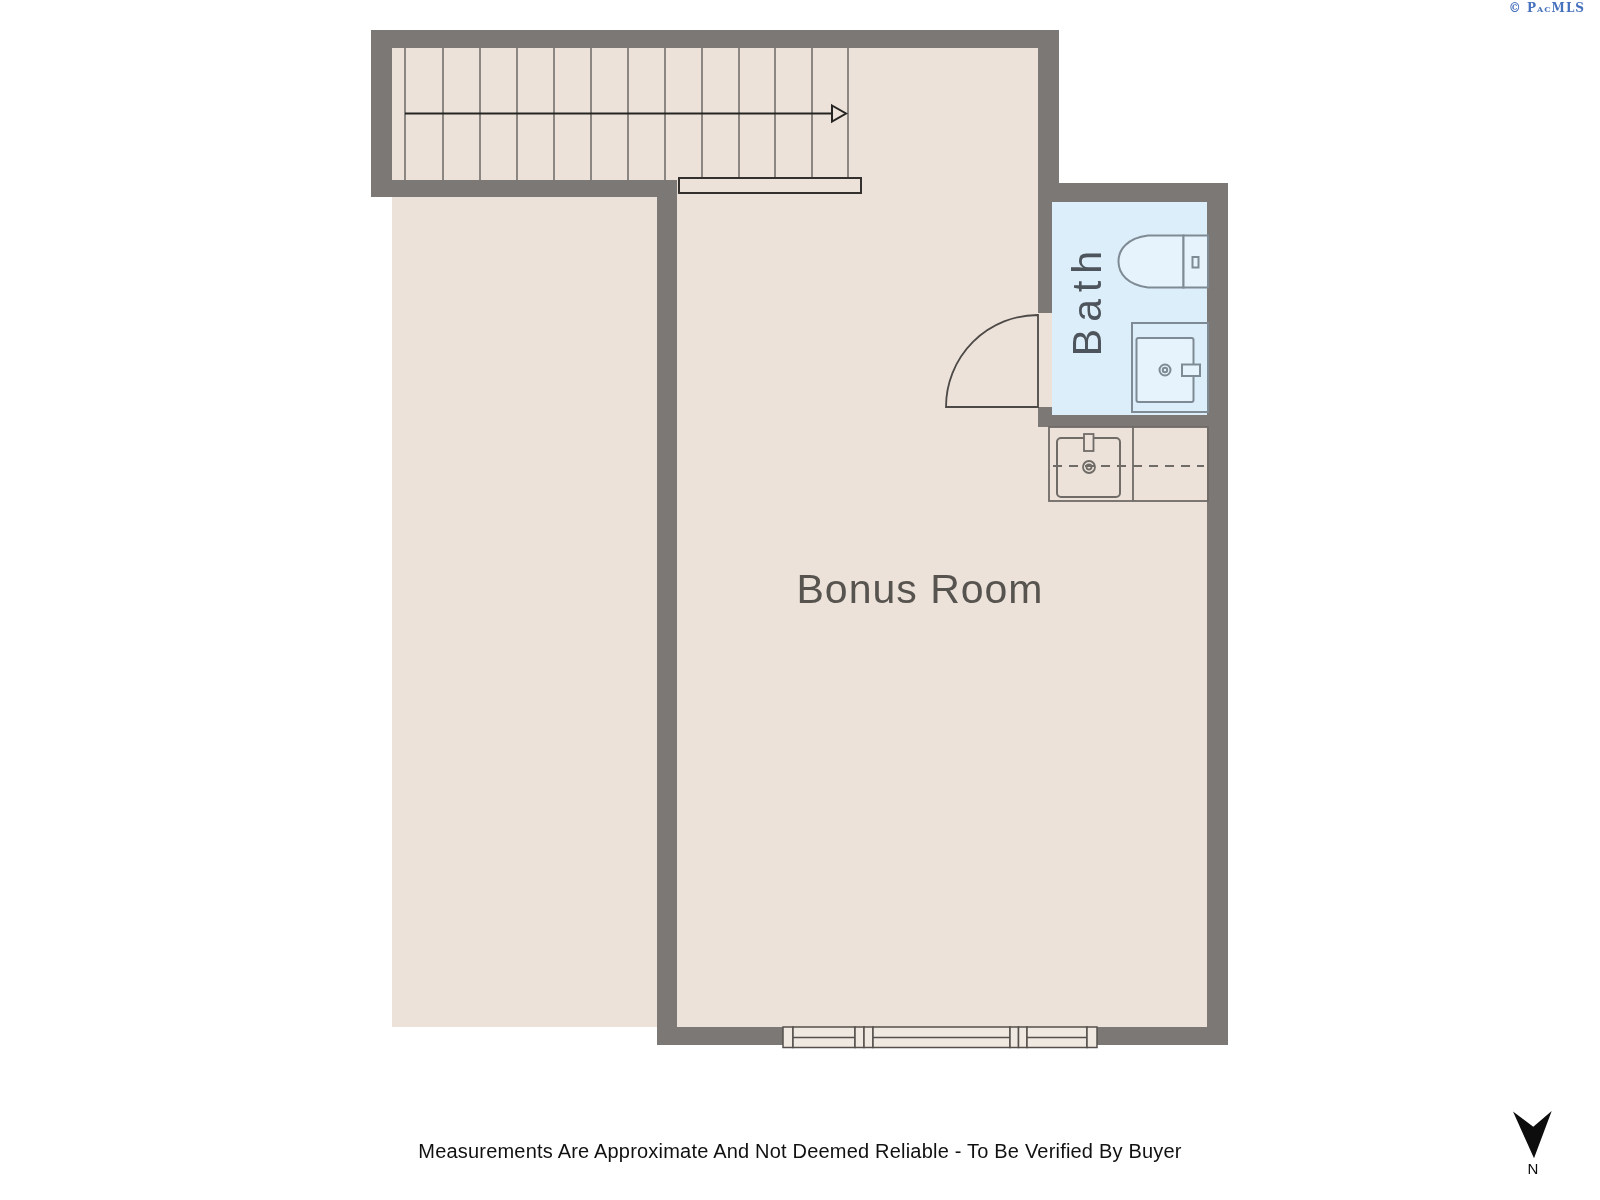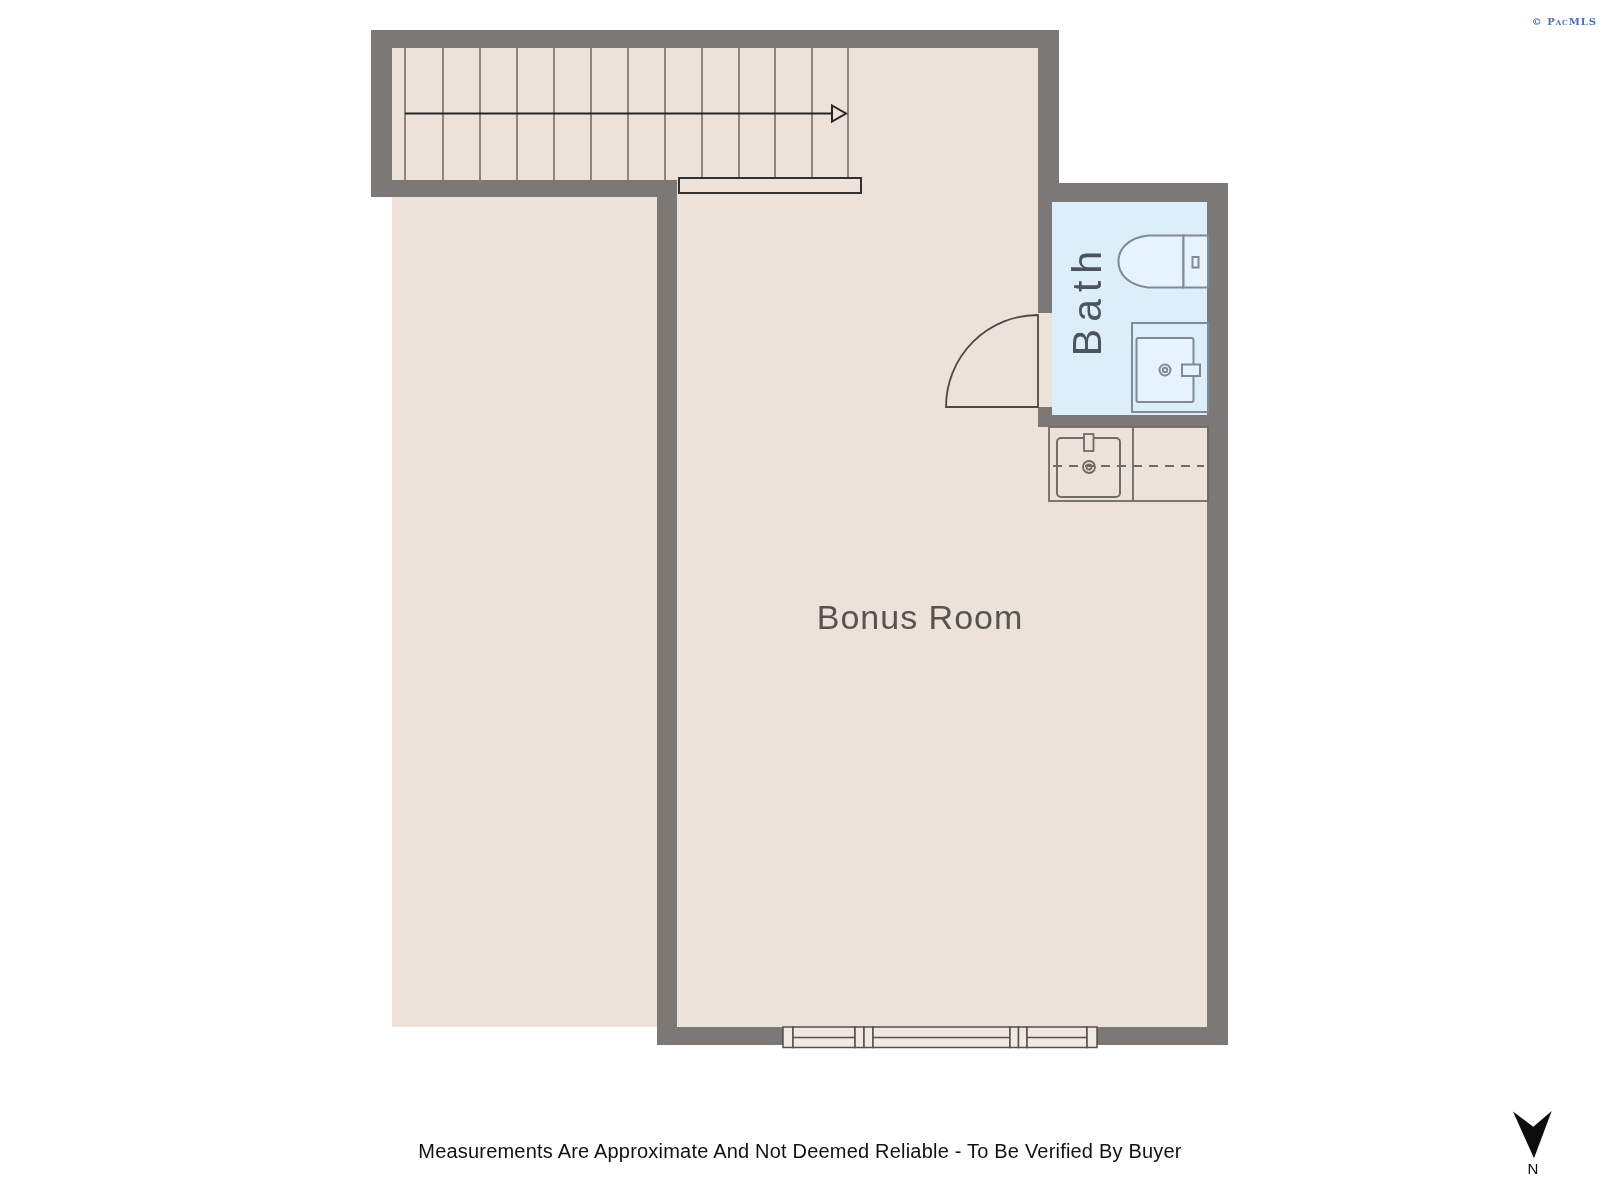--- a/index.html
+++ b/index.html
@@ -21,25 +21,25 @@
   .doorpie{fill:var(--c-floor);stroke:#4c4946;stroke-width:1.8;}
   .fix{fill:var(--c-fixfill);stroke:var(--c-fixstroke);stroke-width:2;}
   .fixline{fill:none;stroke:var(--c-fixstroke);stroke-width:2;}
   .van{fill:none;stroke:var(--c-counter);stroke-width:1.8;}
   .vanfill{fill:var(--c-floor);stroke:var(--c-counter);stroke-width:1.8;}
   .dash{stroke:var(--c-counter);stroke-width:1.8;stroke-dasharray:9 7;fill:none;}
   .win{fill:var(--c-winfill);stroke:var(--c-winline);stroke-width:1.5;}
   .winline{stroke:var(--c-winline);stroke-width:1.5;}
   .compass{fill:var(--c-compass);}
   .room-label{position:absolute;color:var(--c-label);white-space:nowrap;}
-  .label-bonus{left:920px;top:617px;transform:translate(-50%,-50%);font-size:34px;letter-spacing:1px;}
+  .label-bonus{left:920px;top:589px;transform:translate(-50%,-50%);font-size:41px;letter-spacing:1px;}
   .label-bath{left:1087px;top:300px;transform:translate(-50%,-50%) rotate(-90deg);
               font-size:41px;letter-spacing:7px;color:var(--c-bathtext);}
-  .watermark{position:absolute;top:1px;right:3px;font-family:"DejaVu Serif","Liberation Serif",serif;
-             font-weight:bold;font-variant:small-caps;font-size:10px;color:var(--c-mark);letter-spacing:1px;margin-top:15px;}
+  .watermark{position:absolute;top:1px;right:15px;font-family:"DejaVu Serif","Liberation Serif",serif;
+             font-weight:bold;font-variant:small-caps;font-size:12px;color:var(--c-mark);letter-spacing:1px;}
   .disclaimer{position:absolute;left:0;right:0;top:1140px;text-align:center;font-size:20px;
               color:var(--c-disc);letter-spacing:0.2px;}
   .compass-label{position:absolute;left:1533px;top:1160px;transform:translateX(-50%);
                  font-size:15px;color:var(--c-compass);}
 </style>
 </head>
 <body>
 
 <div class="canvas">
 

